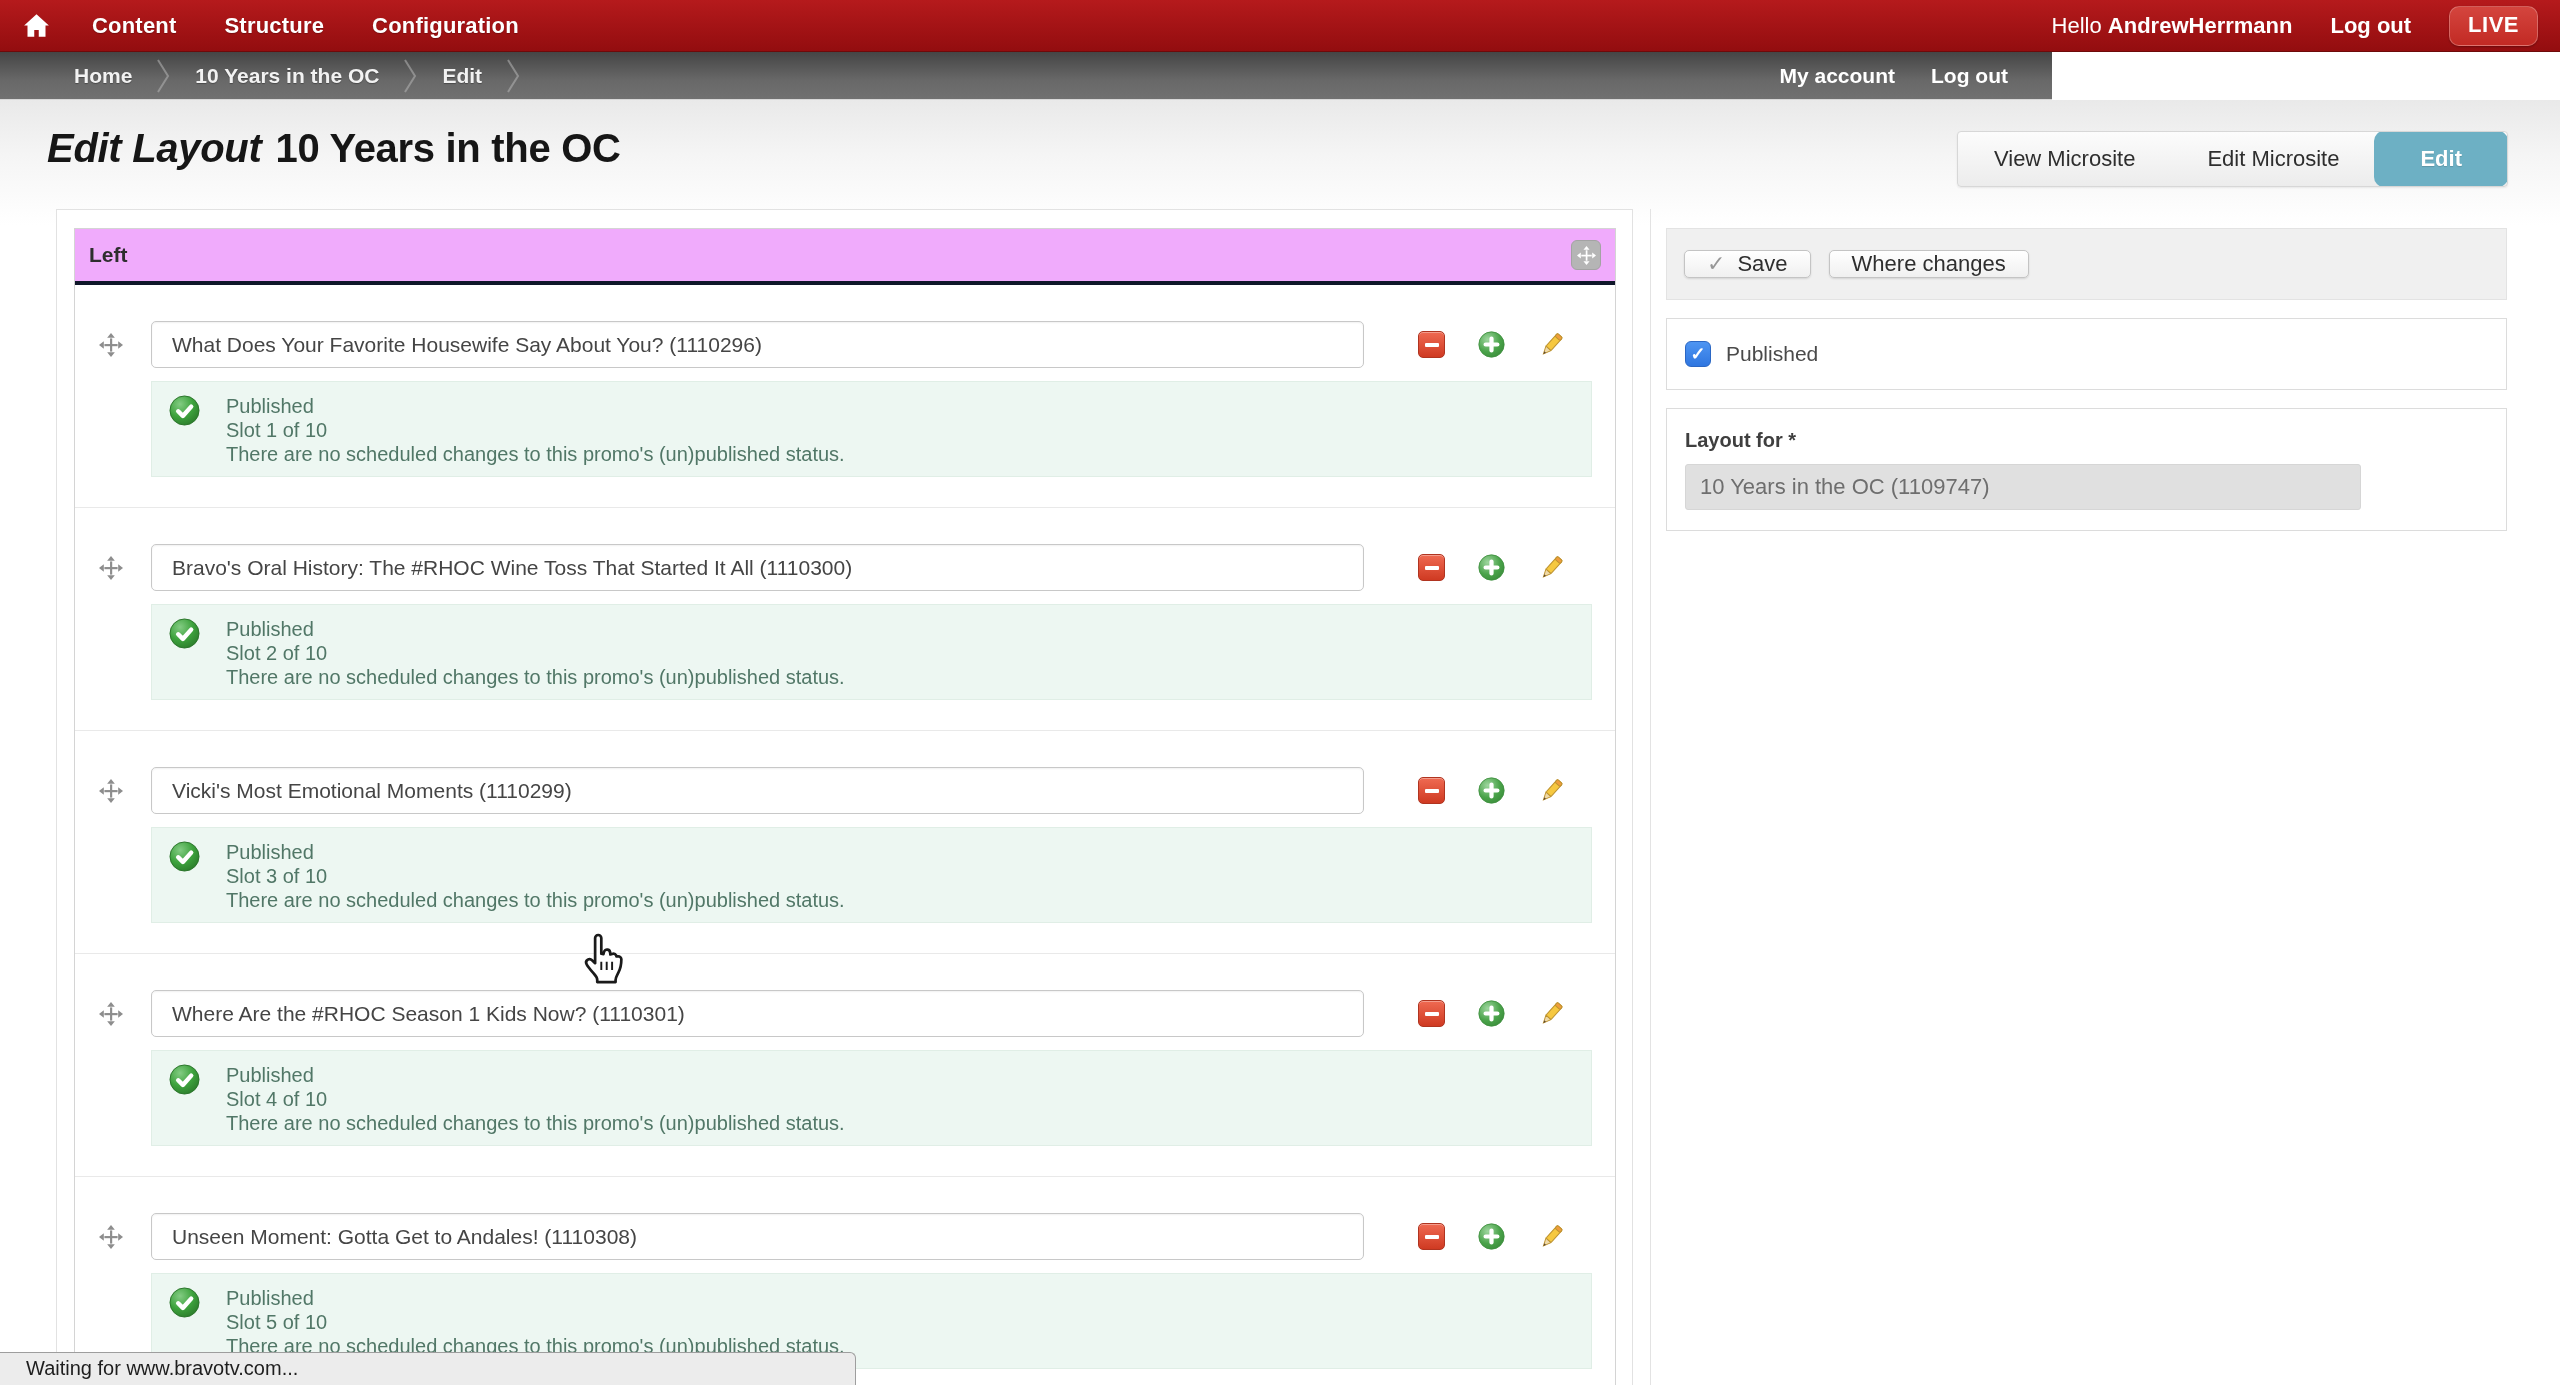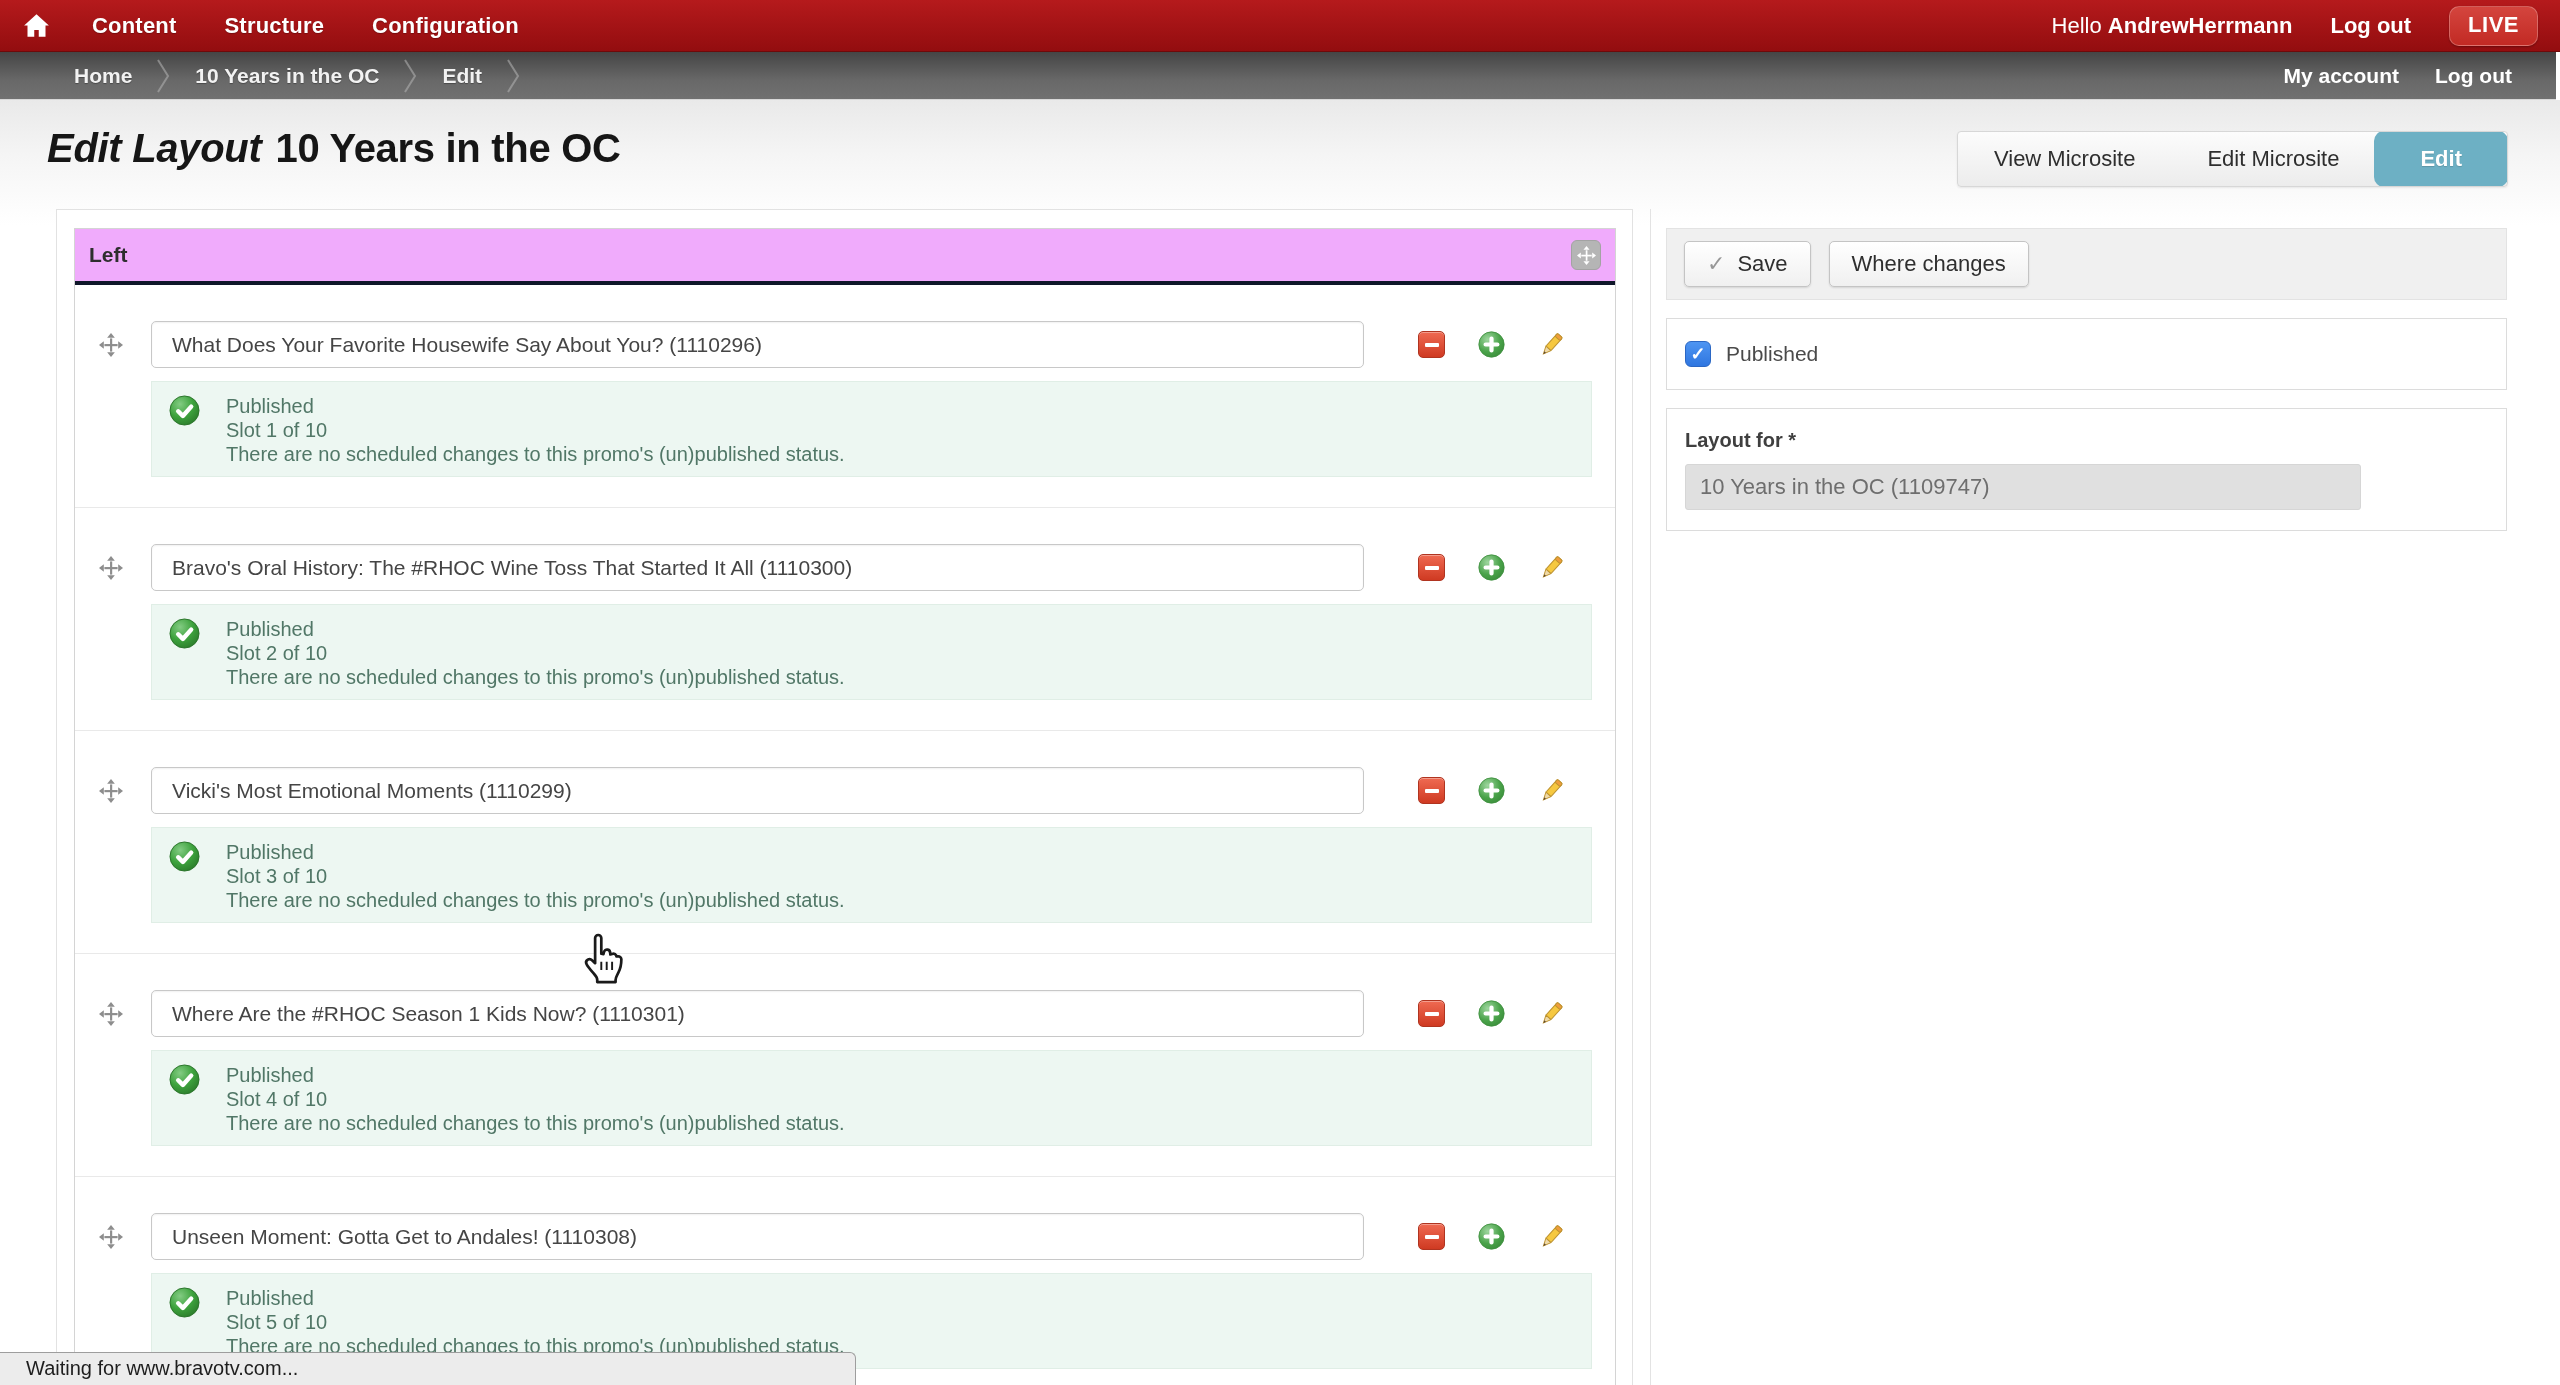--- a/index.html
+++ b/index.html
@@ -29,21 +29,21 @@
   .live-badge{
     background:linear-gradient(#d4453e,#c22a24);
     border:1px solid rgba(255,255,255,.25);
     border-radius:10px; padding:5px 18px 7px;
     font-size:22px; font-weight:700; letter-spacing:.5px; cursor:pointer;
     box-shadow:0 1px 2px rgba(0,0,0,.3);
   }
 
   
   .crumb-bar{
-    position:absolute; top:52px; left:0; width:2556px; height:48px;
+    position:absolute; top:52px; left:0; width:2052px; height:48px;
     background:linear-gradient(180deg,#454545,#686868 60%,#717171);
     border-bottom:1px solid #d8d8d8;
     display:flex; align-items:center; color:#fff; z-index:29;
   }
   .crumb-tabs{ display:flex; align-items:center; padding-left:64px; }
   .crumb-tab{ font-size:21px; font-weight:700; color:#f2f2f2; padding:0 10px; cursor:pointer;
               text-shadow:0 1px 1px rgba(0,0,0,.3); }
   .crumb-sep{ display:flex; align-items:center; margin:0 14px; opacity:.55; }
   .crumb-right{ margin-left:auto; display:flex; gap:36px; padding-right:44px; }
   .crumb-link{ font-size:21px; font-weight:700; color:#fff; cursor:pointer; }
@@ -126,21 +126,21 @@
     position:relative; padding:12px 10px 0 74px;
   }
   .check-badge{ position:absolute; left:17px; top:13px; width:31px; height:31px; }
   .status-lines{ font-size:20px; line-height:24px; color:#517767; }
 
   
   .side-box{ position:absolute; left:1666px; width:841px; background:#fff; border:1px solid #dcdcdc; }
   .actions-box{ top:228px; height:72px; background:#f0f0f0; border-color:#e3e3e3;
     display:flex; align-items:center; gap:18px; padding-left:17px; }
   .btn{
-    height:46px; padding:0 22px; border-radius:5px;
+    height:28px; padding:0 22px; border-radius:5px;
     background:linear-gradient(#ffffff,#f0f0f0);
     border:1px solid #c4c4c4; box-shadow:0 1px 2px rgba(0,0,0,.12);
     font-size:22px; color:#2f2f2f; display:flex; align-items:center; cursor:pointer;
   }
   .btn .chk{ color:#979797; margin-right:12px; font-size:22px; }
   .btn .chk::before{ content:"\2713"; }
 
   .published-box{ top:318px; height:72px; display:flex; align-items:center; gap:15px; padding-left:18px; }
   .checkbox{
     width:26px; height:26px; border-radius:6px;

